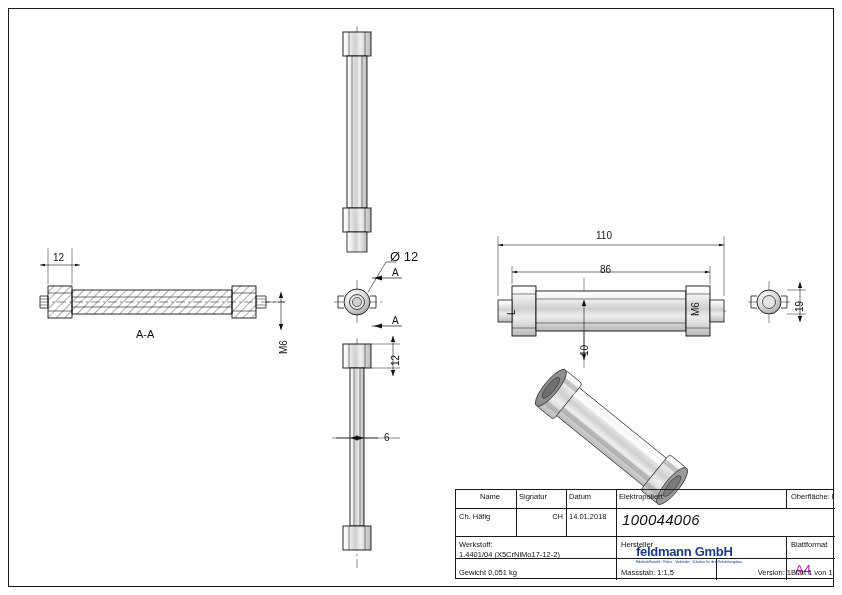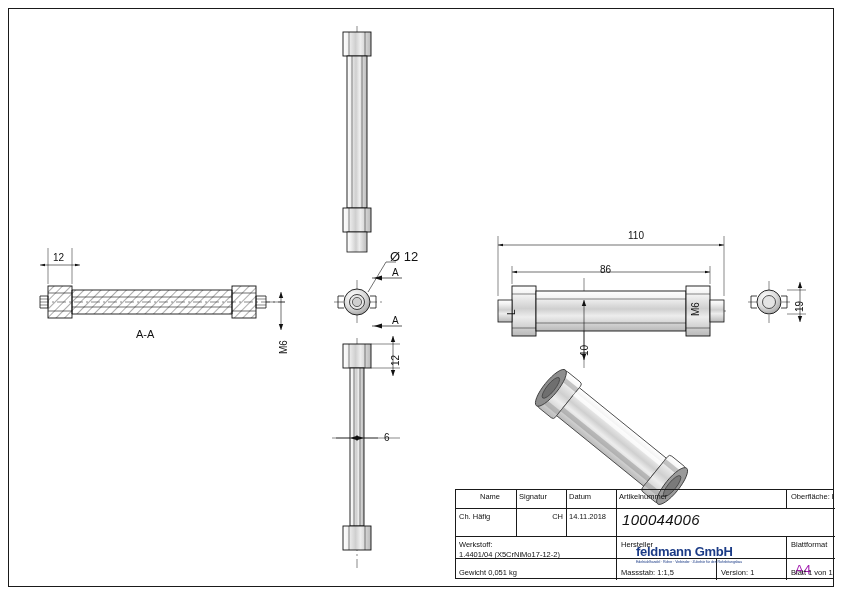--- a/index.html
+++ b/index.html
@@ -303,21 +303,21 @@
   <div class="sec-label" style="left:136px; top:328px;">A-A</div>
   <div class="dim-text rot90" style="left:278px; top:354px;">M6</div>
 
   <div class="dim-text" style="left:390px; top:249px; font-size:13px;">Ø 12</div>
   <div class="dim-text" style="left:392px; top:267px;">A</div>
   <div class="dim-text" style="left:392px; top:315px;">A</div>
 
   <div class="dim-text rot90" style="left:390px; top:366px;">12</div>
   <div class="dim-text" style="left:384px; top:432px;">6</div>
 
-  <div class="dim-text" style="left:596px; top:230px;margin-left:32px;">110</div>
+  <div class="dim-text" style="left:596px; top:230px;">110</div>
   <div class="dim-text" style="left:600px; top:264px;">86</div>
   <div class="dim-text rot90" style="left:579px; top:356px;">10</div>
   <div class="dim-text rot90" style="left:506px; top:315px;">L</div>
   <div class="dim-text rot90" style="left:690px; top:316px;">M6</div>
   <div class="dim-text rot90" style="left:794px; top:312px;">19</div>
 
   <div class="tb">
     <div class="hline" style="top:18px;"></div>
     <div class="hline" style="top:46px;"></div>
     <div class="hline" style="top:68px;"></div>
@@ -326,39 +326,39 @@
     <div class="vline" style="left:160px; height:46px;"></div>
     <div class="vline" style="left:160px; top:46px; height:44px;"></div>
     <div class="vline" style="left:330px; top:46px; height:22px;"></div>
     <div class="vline" style="left:260px; top:68px; height:22px;"></div>
     <div class="vline" style="left:330px; top:68px; height:22px;"></div>
     <div class="vline" style="left:330px; top:0px; height:18px;"></div>
 
     <div class="cell" style="left:0; top:0; width:60px;margin-left:21px;">Name</div>
     <div class="cell" style="left:60px; top:0; width:50px;">Signatur</div>
     <div class="cell" style="left:110px; top:0; width:50px;">Datum</div>
-    <div class="cell" style="left:160px; top:0; width:170px;">Artikelnummer</div>
+    <div class="cell" style="left:160px; top:0; width:170px;">Elektropoliert</div>
     <div class="cell" style="left:332px; top:0; width:46px;">Oberfläche:  Elektropoliert</div>
 
     <div class="cell" style="left:0; top:20px; width:60px;">Ch. Häfig</div>
     <div class="cell" style="left:60px; top:20px; width:50px;text-align:right;">CH</div>
-    <div class="cell" style="left:110px; top:20px; width:50px;">14.11.2018</div>
+    <div class="cell" style="left:110px; top:20px; width:50px;">14.01.2018</div>
     <div class="cell artnum" style="left:163px; top:19px; width:165px;font-style:italic;">100044006</div>
 
     <div class="cell" style="left:0; top:48px; width:160px;">Werkstoff:</div>
     <div class="cell" style="left:0; top:58px; width:160px;">1.4401/04 (X5CrNiMo17-12-2)</div>
     <div class="cell" style="left:162px; top:48px; width:160px;">Hersteller</div>
 
     <div class="cell" style="left:180px; top:54px; width:150px; padding:0;">
       <span class="brand">feldmann</span><span class="brand gmbh"> GmbH</span>
       <div class="brandbar">Edelstahlhandel · Rohre · Verbinder · Zubehör für den Rohrleitungsbau</div>
     </div>
 
     <div class="cell" style="left:332px; top:48px; width:46px;">Blattformat</div>
     <div class="cell a4" style="left:336px; top:70px; width:42px;">A4</div>
 
     <div class="cell" style="left:0; top:76px; width:160px;">Gewicht 0,051 kg</div>
     <div class="cell" style="left:162px; top:76px; width:96px;">Massstab: 1:1,5</div>
-    <div class="cell" style="left:262px; top:76px; width:66px;">Version:  1</div>
+    <div class="cell" style="left:272px; top:76px; width:66px;text-align:right;">Version:  1</div>
     <div class="cell" style="left:332px; top:76px; width:46px;">Blatt 1 von 1</div>
   </div>
 
 </div>
 
 </body></html>

